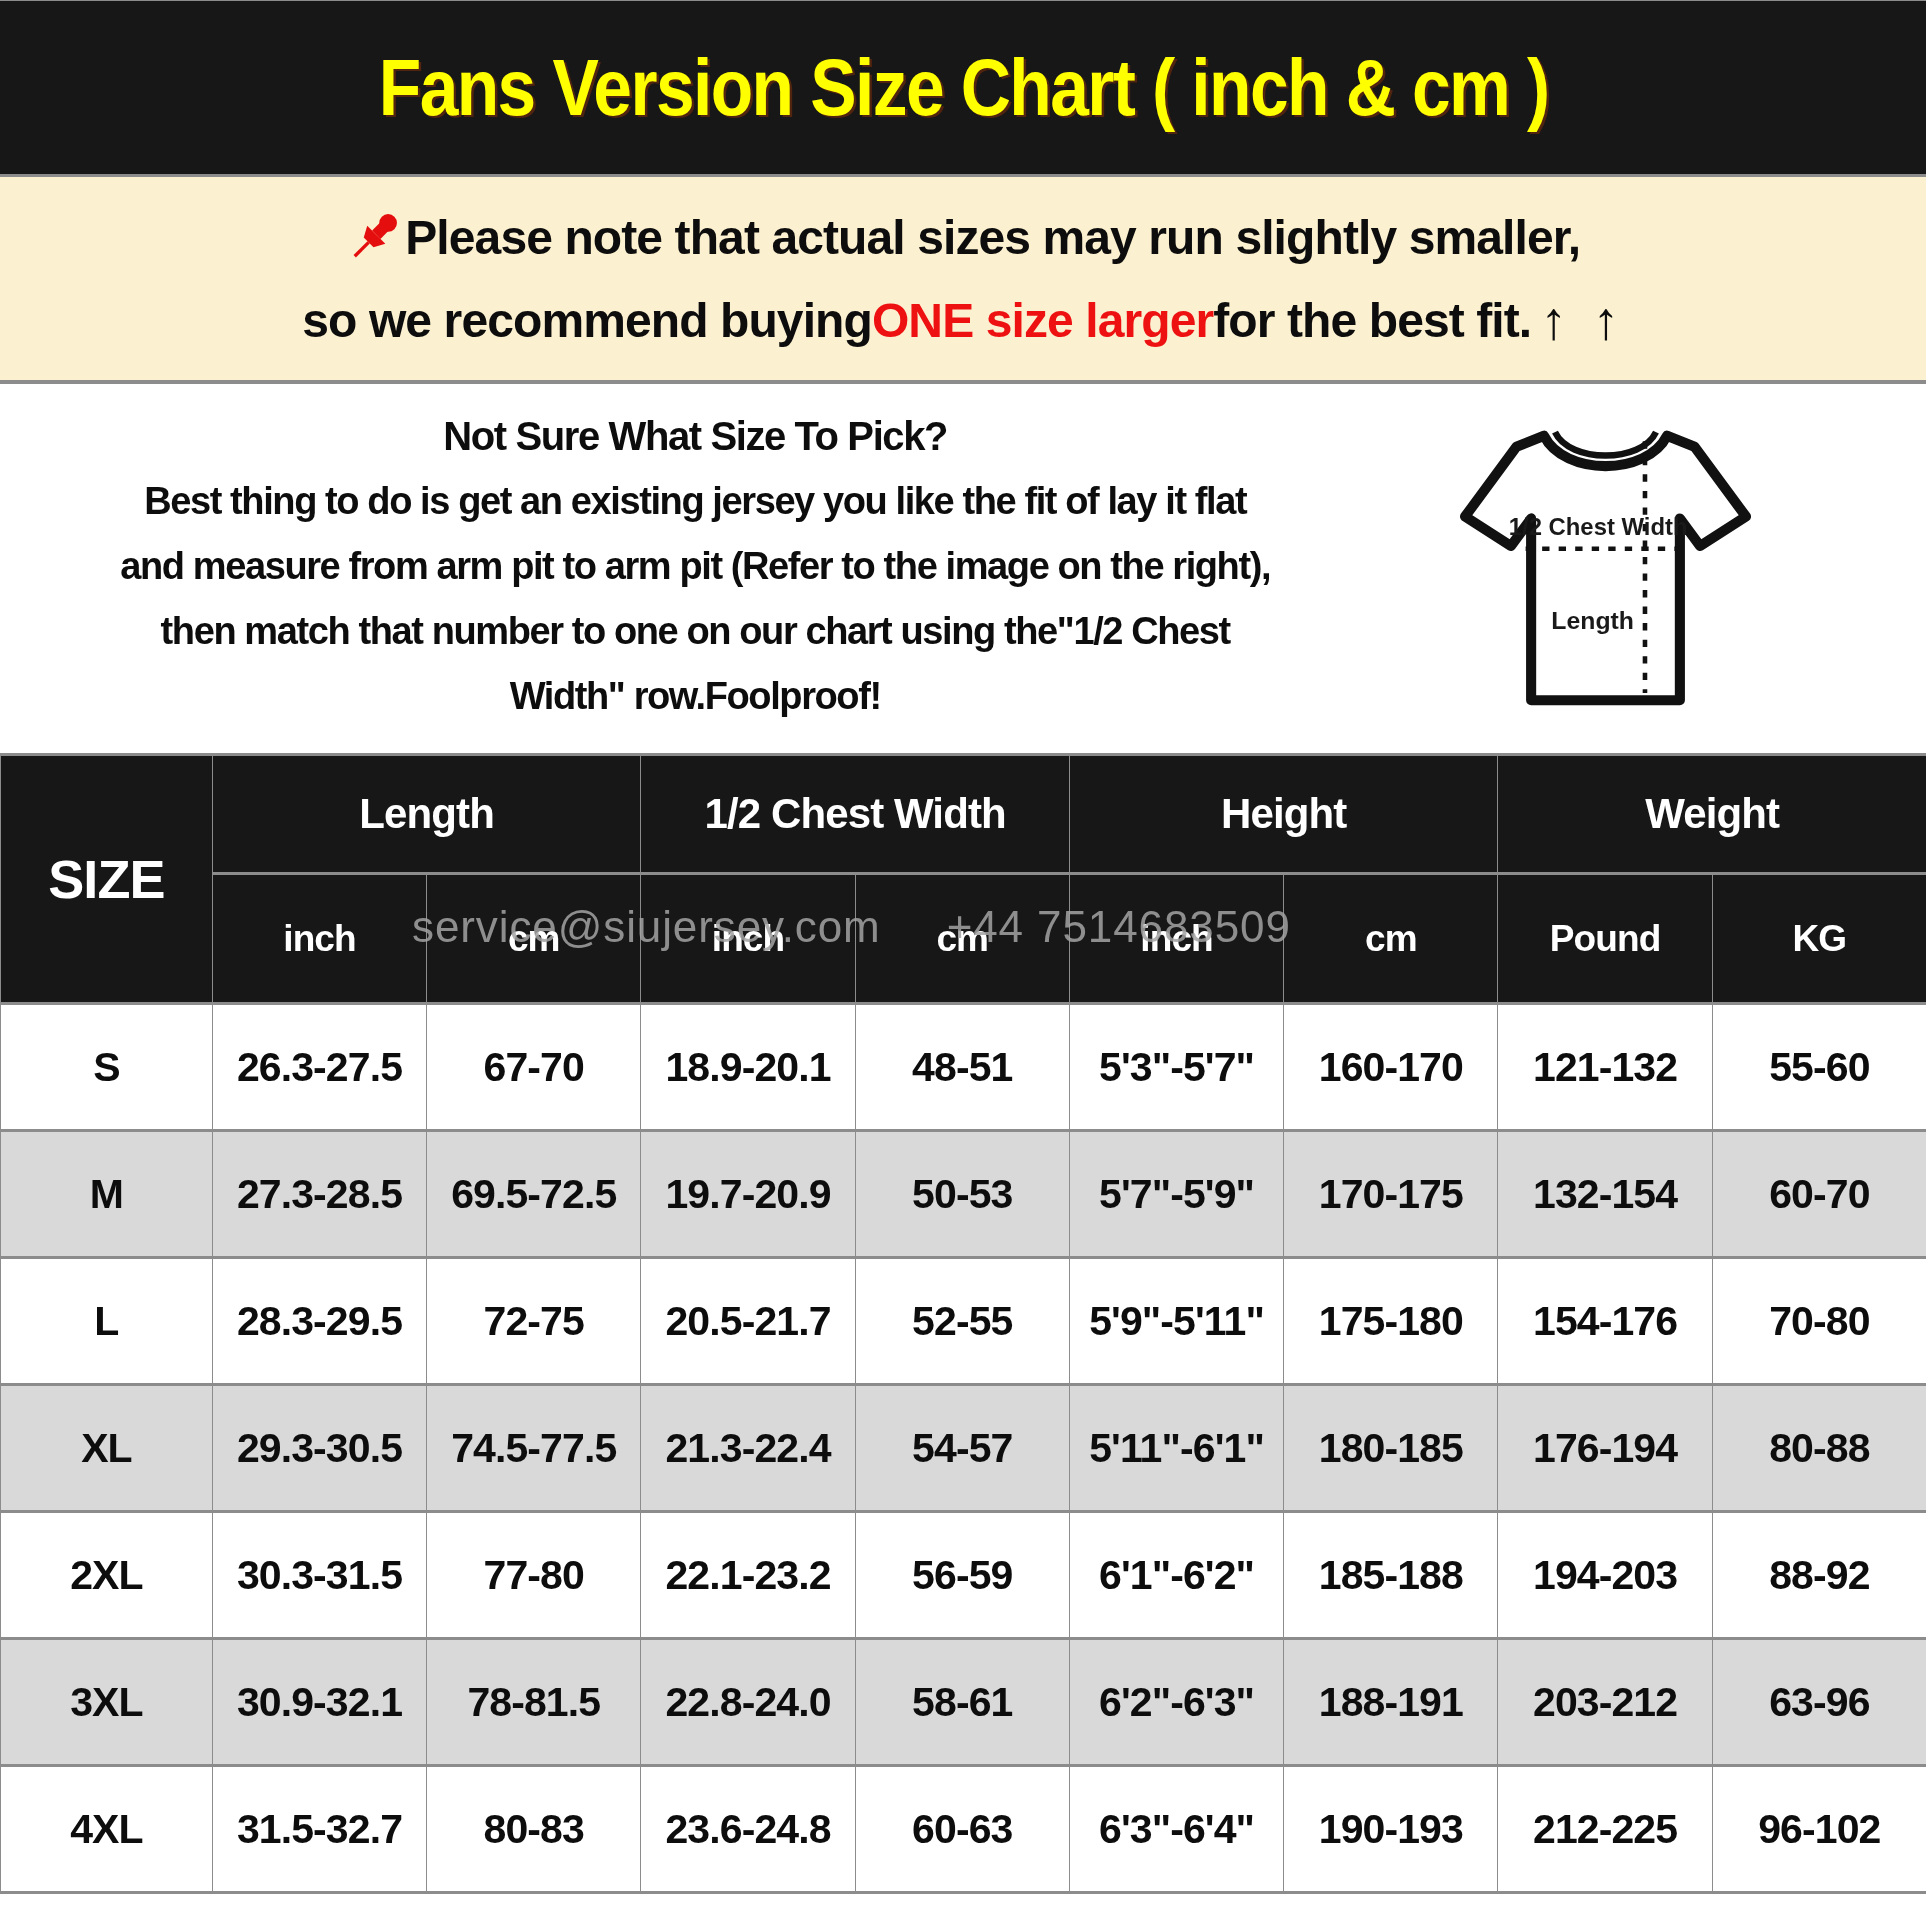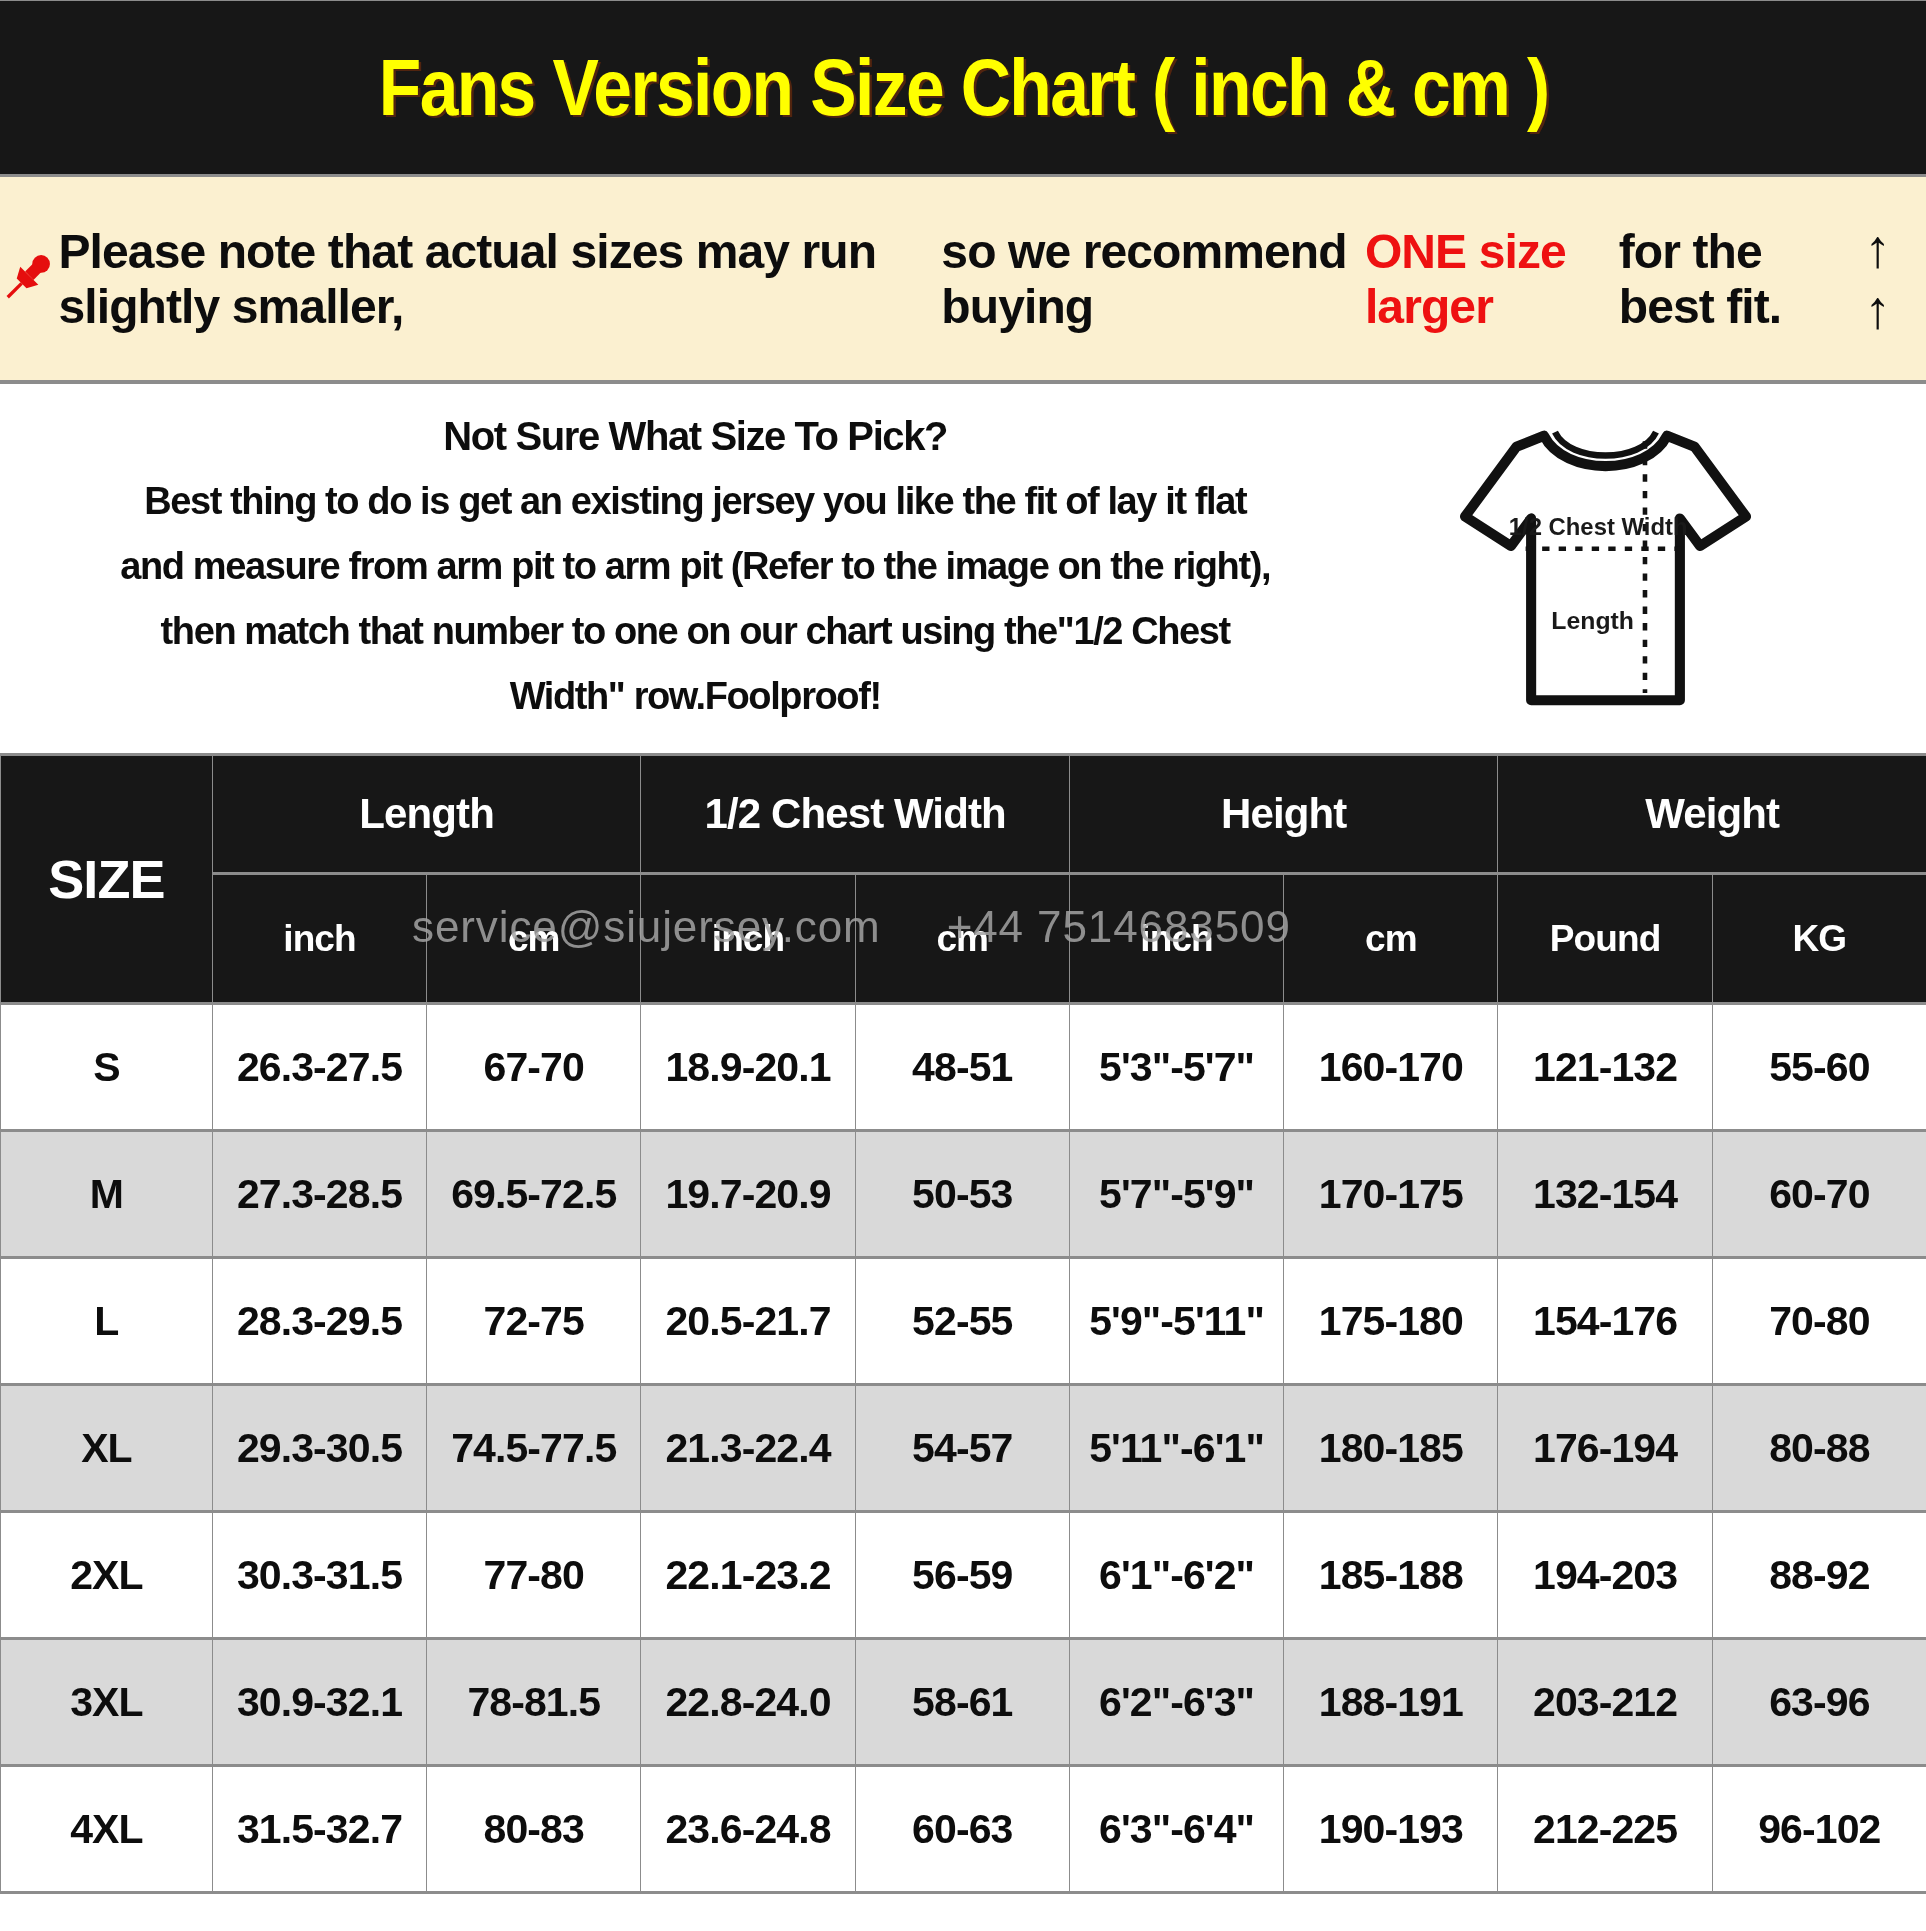--- a/index.html
+++ b/index.html
@@ -21,21 +21,21 @@
     margin:0;color:var(--title-yellow,#ffff00);
     font-size:79px;font-weight:bold;letter-spacing:-1.8px;
     transform:scaleX(.88);transform-origin:center;
     text-shadow:2.8px 1.8px 0 rgba(190,60,0,.35);
     white-space:nowrap;
   }
   
   .notice{
     height:207px;background:var(--notice-bg,#fbf0d0);
     border-bottom:4.6px solid #8c8c8c;box-sizing:border-box;
-    display:flex;flex-direction:row;align-items:center;justify-content:center;
+    display:flex;flex-direction:column;align-items:center;justify-content:center;
     gap:22px;font-weight:bold;font-size:48px;letter-spacing:-0.9px;color:#0d0d0d;
   }
   .notice-line{display:flex;align-items:center;white-space:pre-wrap;}
   .pin-icon{margin-right:5.5px;flex:0 0 auto;}
   .hl{color:var(--accent-red,#ee1111);}
   .arrows{font-size:53px;margin-left:9.2px;letter-spacing:5.5px;}
   
   .guide{height:369px;display:flex;box-sizing:border-box;background:#ffffff;padding-left:32px;}
   .guide-left{
     width:1350px;box-sizing:border-box;padding-top:20px;

